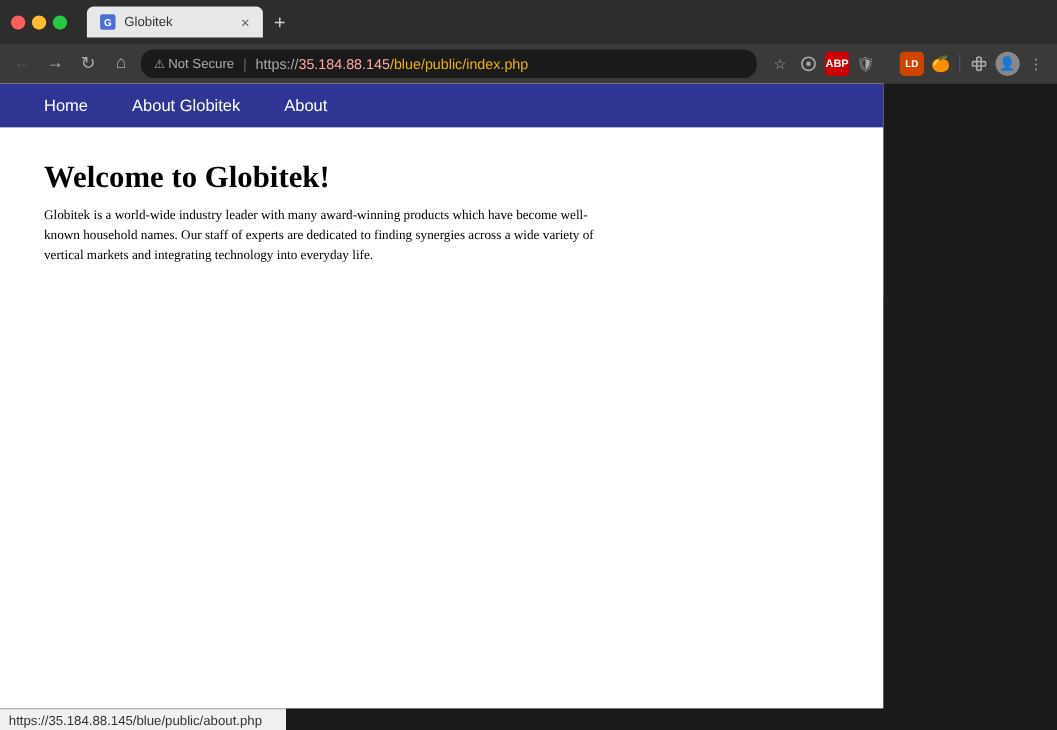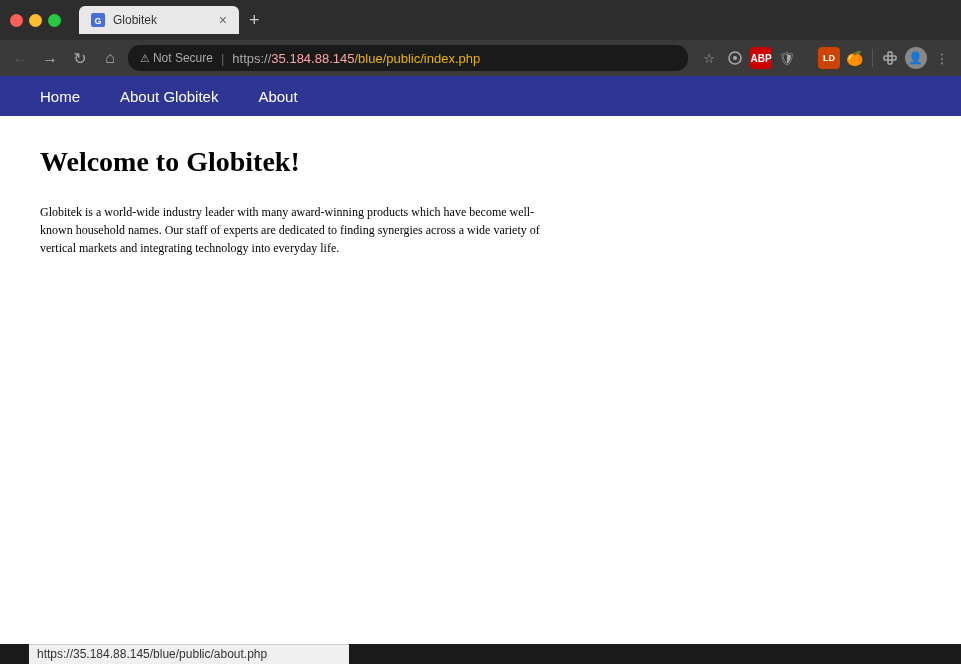--- a/index.html
+++ b/index.html
@@ -178,21 +178,21 @@
     .divider-v {
       width: 1px;
       height: 18px;
       background: #555;
       margin: 0 2px;
     }
 
     
     .webpage {
       background: white;
-      width: 961px;
+      width: 803px;
       height: calc(664px - 76px - 20px);
       overflow: hidden;
     }
 
     
     .nav-bar {
       background: #2e3593;
       display: flex;
       align-items: center;
       padding: 0 20px;
@@ -208,21 +208,21 @@
     }
 
     
     .page-content {
       padding: 30px 40px;
       background: white;
     }
     .page-title {
       font-size: 28px;
       font-weight: bold;
-      margin-bottom: 25px;
+      margin-bottom: 8px;
       font-family: 'Times New Roman', Times, serif;
       color: #000;
     }
     .page-body {
       font-size: 12px;
       line-height: 1.5;
       color: #000;
       max-width: 520px;
       font-family: 'Times New Roman', Times, serif;
     }
@@ -230,24 +230,24 @@
     
     .status-bar {
       position: fixed;
       bottom: 0;
       left: 0;
       background: #f0f0f0;
       border-top: 1px solid #ccc;
       padding: 2px 8px;
       font-size: 12px;
       color: #333;
-      width: 320px;
+      width: 260px;
       height: 20px;
       display: flex;
-      margin-left: 29px;
+      align-items: center;
     }
   </style>
 </head>
 <body>
 
 <div class="browser-chrome">
 
   <div class="title-bar">
     <div class="window-controls">
       <button class="control-btn close-btn"></button>

